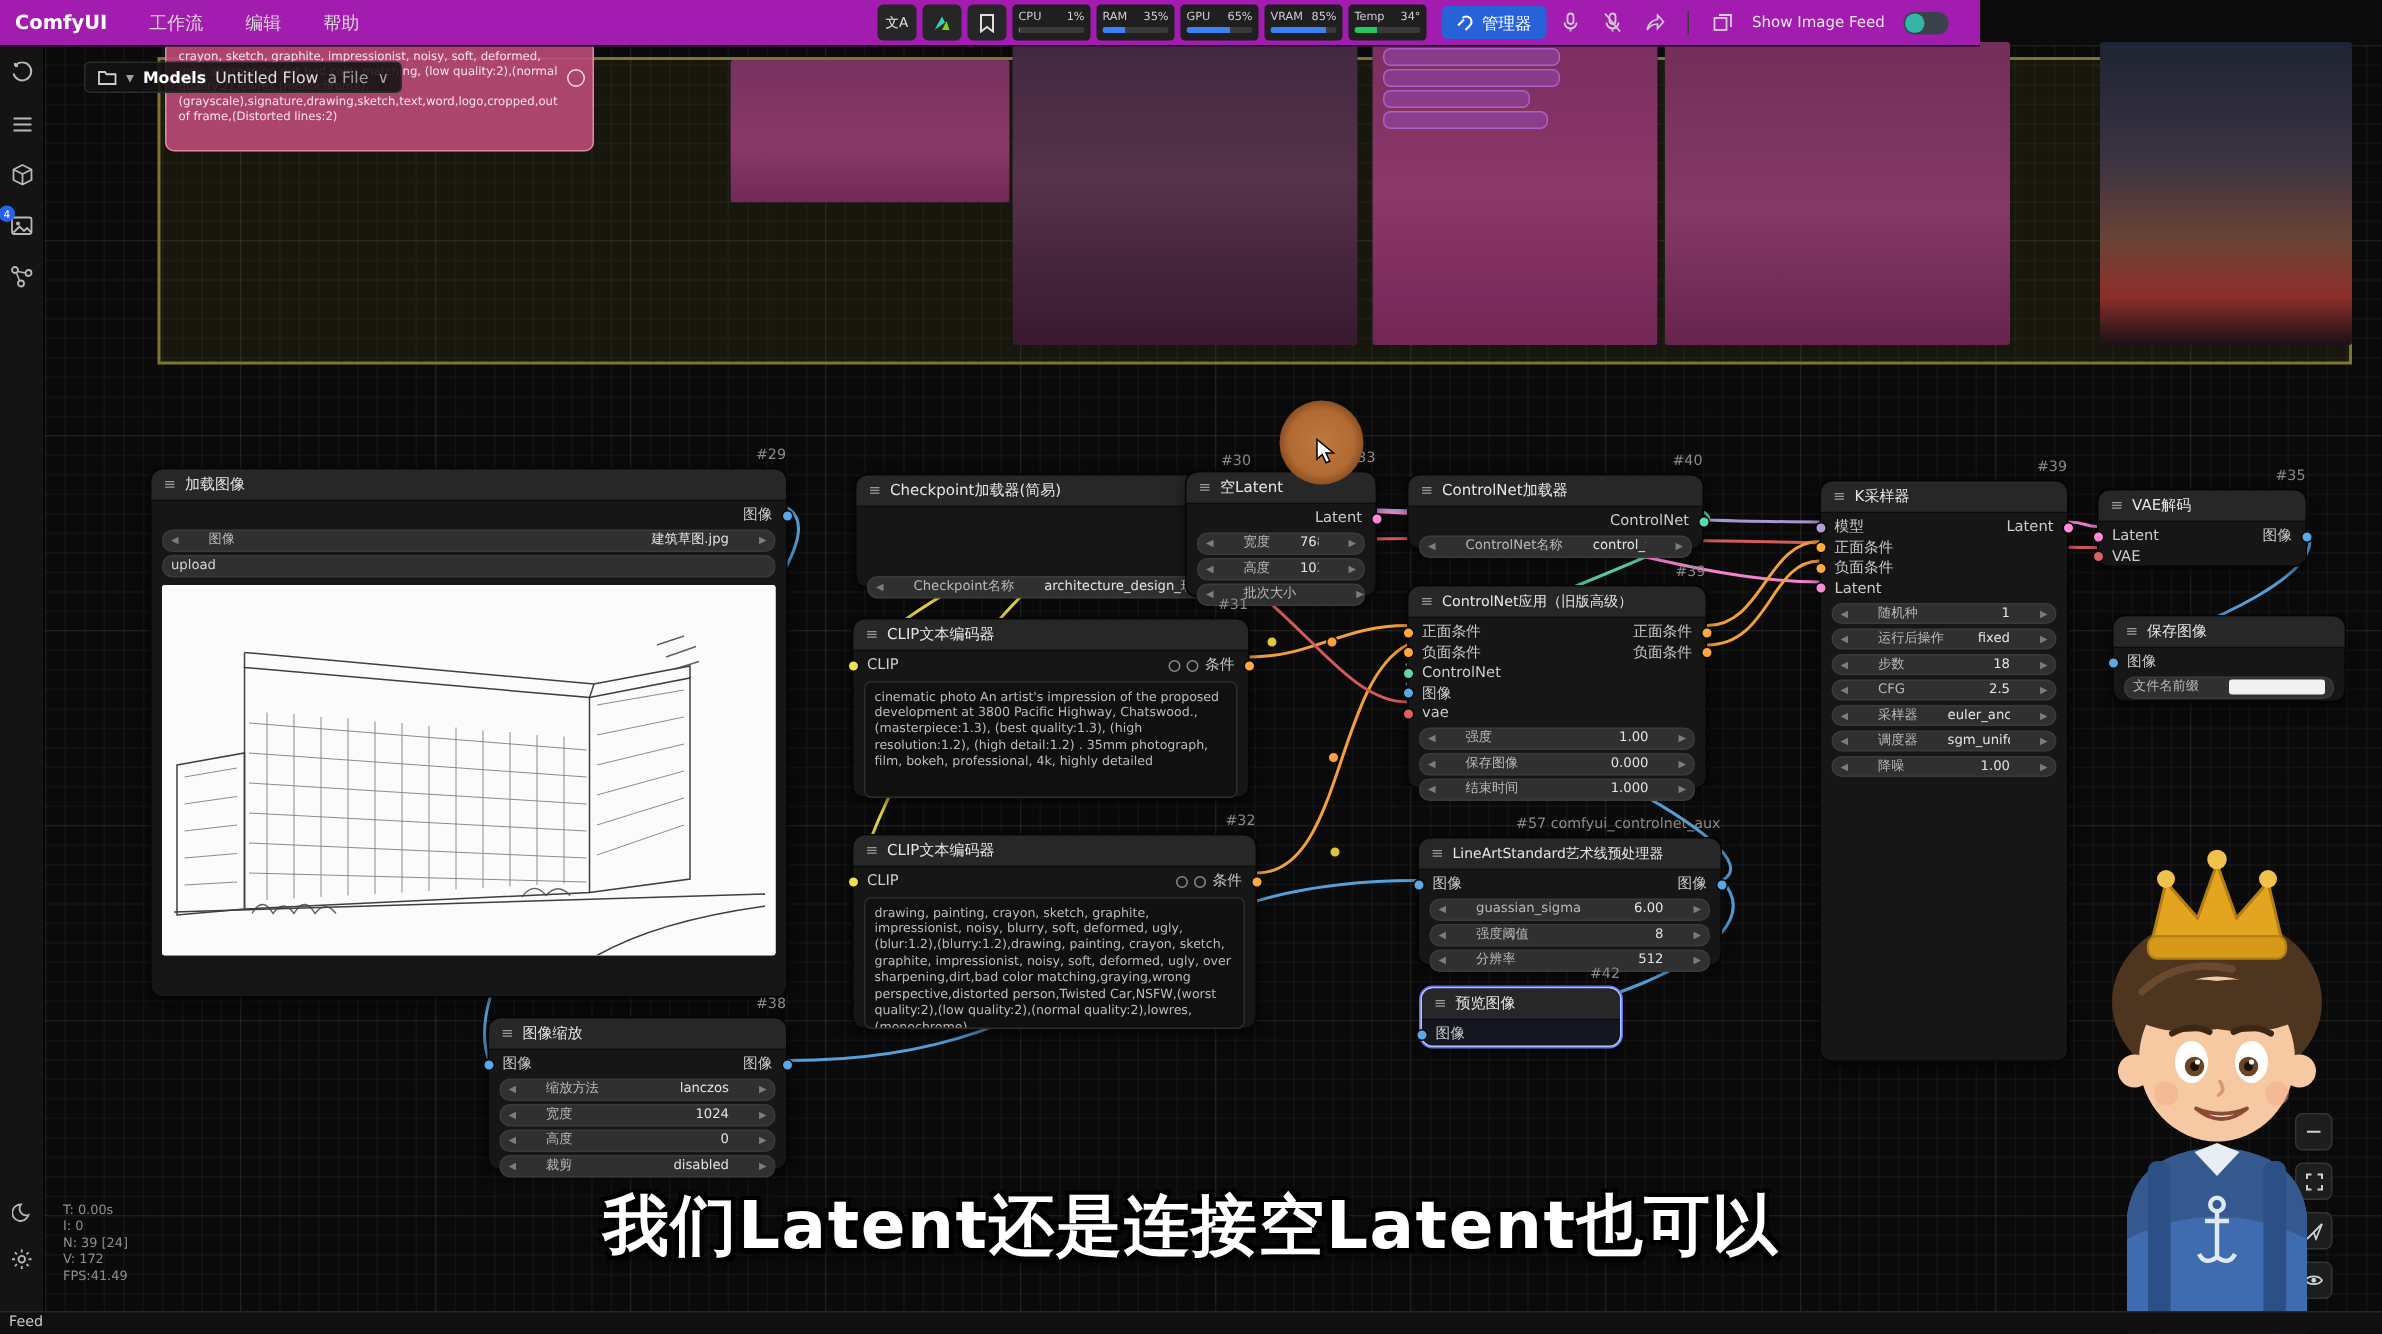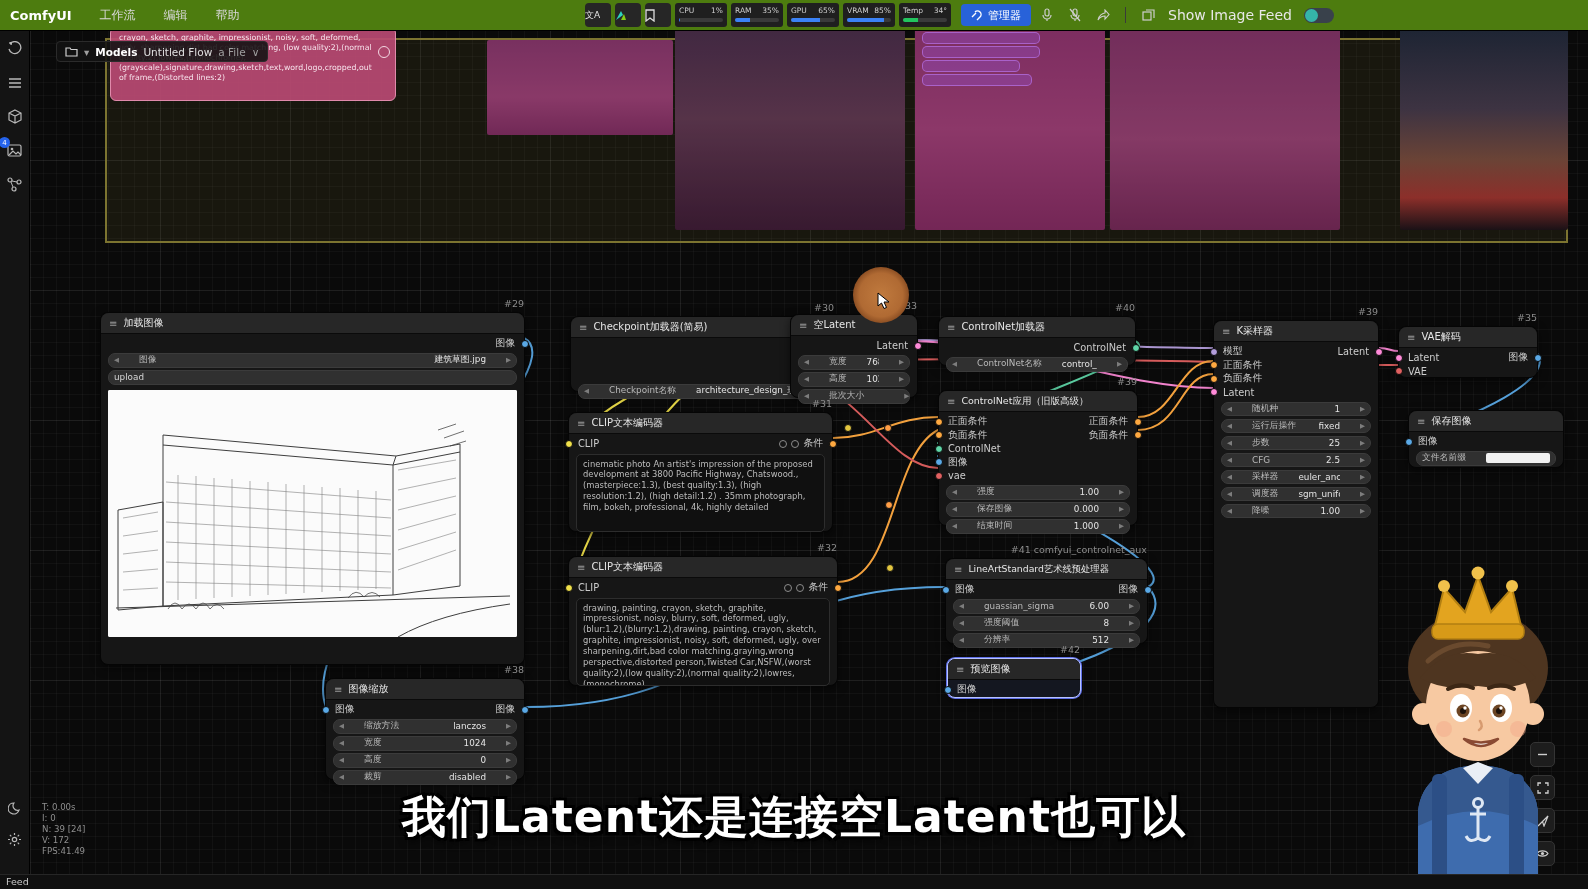--- a/index.html
+++ b/index.html
@@ -1,33 +1,33 @@
 <!DOCTYPE html>
 <html><head>
 <meta charset="utf-8">
 <style>
   html,body{margin:0;padding:0}
   body{width:1588px;height:889px;background:#0b0b0b;overflow:hidden;position:relative;
        font-family:"DejaVu Sans","Liberation Sans",sans-serif;color:#ddd;font-size:11px}
 
   
-  .menubar{position:absolute;left:0;top:0;width:1588px;height:30px;background:#4d7c0f;border-bottom:1px solid #000;z-index:50;display:flex;align-items:center}
+  .menubar{position:absolute;left:0;top:0;width:1320px;height:30px;background:#a21caf;border-bottom:1px solid #000;z-index:50;display:flex;align-items:center}
   .logo{font-weight:bold;font-size:13px;color:#fff;padding:0 14px 0 10px}
   .menu-item{font-size:12px;color:#d8d8d8;padding:0 14px;line-height:30px;cursor:default}
   .topcenter{position:absolute;left:585px;top:3px;height:24px;display:flex;align-items:center;gap:4px}
-  .icon-btn{width:26px;height:24px;background:#262626;border-radius:4px;display:flex;align-items:center;justify-content:flex-start;color:#e2e2e2;font-size:9px}
+  .icon-btn{width:26px;height:24px;background:#262626;border-radius:4px;display:flex;align-items:center;justify-content:center;color:#e2e2e2;font-size:9px}
   .chip{width:52px;height:24px;background:#1f1f1f;border-radius:3px;padding:3px 4px 0 4px;box-sizing:border-box}
   .chip .cl{display:flex;justify-content:space-between;font-size:7.5px;color:#cfcfcf;line-height:9px}
   .chip .bar{height:4px;background:#3a3a3a;border-radius:2px;margin-top:3px;overflow:hidden}
   .chip .fill{height:100%;background:#3b82f6}
   .chip .fill.green{background:#22c55e}
   .manager-btn{height:22px;background:#2862d9;border-radius:4px;color:#fff;font-size:11px;display:flex;align-items:center;gap:6px;padding:0 10px;margin-left:6px}
   .round-ic{width:24px;height:24px;display:flex;align-items:center;justify-content:center}
   .vsep{width:1px;height:16px;background:#3a3a3a;margin:0 6px}
-  .feed-label{font-size:14px;color:#e8e8e8;margin:0 8px 0 4px;white-space:nowrap}
+  .feed-label{font-size:10px;color:#e8e8e8;margin:0 8px 0 4px;white-space:nowrap}
   .toggle{width:30px;height:15px;border-radius:8px;background:#39414b;position:relative}
   .toggle .knob{position:absolute;left:1px;top:1px;width:13px;height:13px;border-radius:50%;background:#35b5a9}
 
   
   .sidebar{position:absolute;left:0;top:30px;width:30px;height:844px;background:#141414;border-right:1px solid #000;z-index:40;display:flex;flex-direction:column;align-items:center;padding-top:10px;box-sizing:border-box;gap:17px}
   .side-ic{width:17px;height:17px;position:relative;color:#b8b8b8;display:flex;align-items:center;justify-content:center}
   .side-badge{position:absolute;left:-7px;top:-5px;background:#2563eb;color:#fff;font-size:7px;min-width:11px;height:11px;border-radius:6px;display:flex;align-items:center;justify-content:center}
   .side-bottom{margin-top:auto;display:flex;flex-direction:column;gap:15px;padding-bottom:26px}
 
   
@@ -371,21 +371,21 @@
         <span class="wv">0.000</span>
       </div>
     <div class="widget stepper">
         <span>结束时间</span>
         <span class="wv">1.000</span>
       </div>
   </div>
 </div>
 
 <div class="node" style="left:945px;top:558px;width:203px;height:86px">
-  <div class="badge">#41 comfyui_controlnet_aux</div>
+  <div class="badge">#57 comfyui_controlnet_aux</div>
   <div class="nh" style="font-size:9.3px">
       <span class="hic">≡</span>
       <span>LineArtStandard艺术线预处理器</span>
     </div>
   <div class="nbody">
     <div class="prow">
         <span>图像</span>
         <span class="dot l c-img"></span>
       <span class="pr">
           <span>图像</span>
@@ -451,21 +451,21 @@
     <div class="widget stepper">
         <span>随机种</span>
         <span class="wv">1</span>
       </div>
     <div class="widget stepper">
         <span>运行后操作</span>
         <span class="wv">fixed</span>
       </div>
     <div class="widget stepper">
         <span>步数</span>
-        <span class="wv">25</span>
+        <span class="wv">18</span>
       </div>
     <div class="widget stepper">
         <span>CFG</span>
         <span class="wv">2.5</span>
       </div>
     <div class="widget stepper">
         <span>采样器</span>
         <span class="wv">euler_ancestral</span>
       </div>
     <div class="widget stepper">

